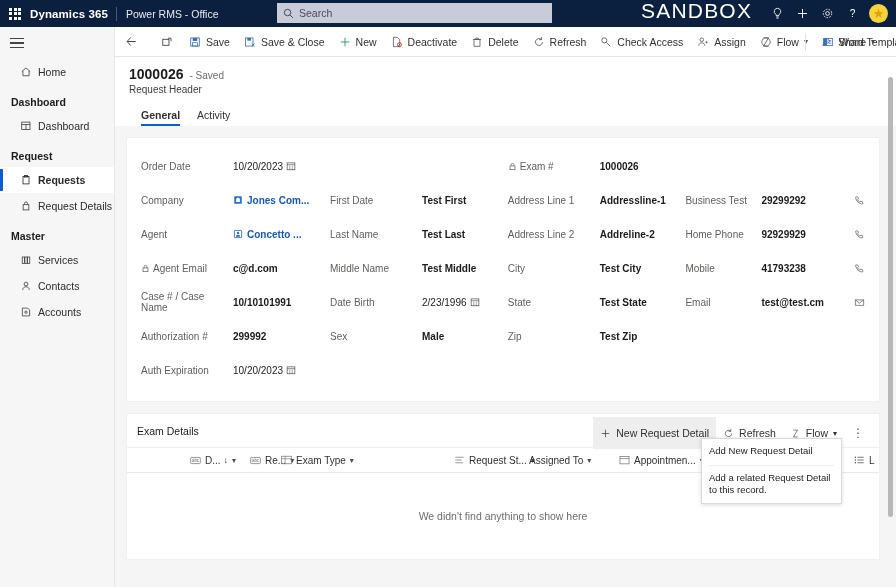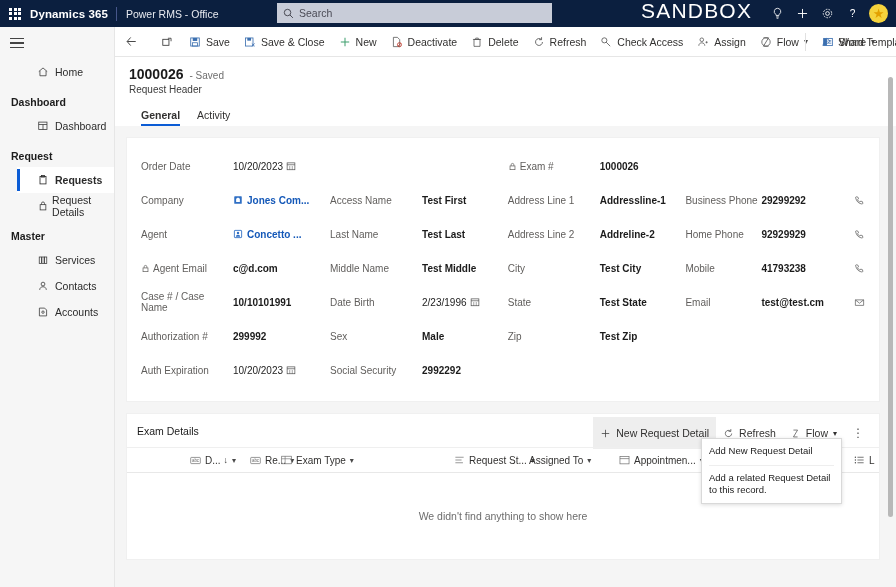--- a/index.html
+++ b/index.html
@@ -69,21 +69,21 @@
   
   .sidebar {
     position: absolute; left: 0; top: 27px; width: 115px; height: 560px;
     background: #f6f6f6; border-right: 1px solid #e6e6e6;
   }
   .hamburger { height: 32px; display: flex; align-items: center; padding-left: 10px; cursor: pointer; }
   .hamburger .bars { width: 14px; }
   .hamburger .bars i { display: block; height: 1.3px; background: #444; margin: 3px 0; }
   .navitem {
     height: 26px; display: flex; align-items: center; padding-left: 20px;
-    font-size: 10.5px; color: #2b2b2b; cursor: pointer; position: relative; margin-left: 17px;
+    font-size: 10.5px; color: #2b2b2b; cursor: pointer; position: relative;
   }
   .navitem .ni { width: 18px; display: flex; align-items: center; color: #3a3a3a; }
   .navitem.selected { background: #ffffff; font-weight: bold; }
   .navitem.selected:before {
     content: ""; position: absolute; left: 0; top: 2px; bottom: 2px; width: 2.5px; background: #0b5cd5;
   }
   .navgroup {
     font-size: 10.5px; font-weight: bold; color: #1c1c1c;
     padding: 11px 0 5px 11px;
   }
@@ -559,21 +559,21 @@
                     <line x1="10" y1="8" x2="10" y2="14" stroke="#4a4a4a" stroke-width=".8"></line>
                   </svg>
               </span>
             </div>
           </div>
         </div>
 
         <div class="fcol c2">
           <div class="frow"></div>
           <div class="frow">
-            <div class="flabel">Access Name</div>
+            <div class="flabel">First Date</div>
             <div class="fval">Test First</div>
           </div>
           <div class="frow">
             <div class="flabel">Last Name</div>
             <div class="fval">Test Last</div>
           </div>
           <div class="frow">
             <div class="flabel">Middle Name</div>
             <div class="fval">Test Middle</div>
           </div>
@@ -588,24 +588,20 @@
                     <line x1="6" y1="8" x2="6" y2="14" stroke="#4a4a4a" stroke-width=".8"></line>
                     <line x1="10" y1="8" x2="10" y2="14" stroke="#4a4a4a" stroke-width=".8"></line>
                   </svg>
               </span>
             </div>
           </div>
           <div class="frow">
             <div class="flabel">Sex</div>
             <div class="fval">Male</div>
           </div>
-          <div class="frow">
-            <div class="flabel">Social Security</div>
-            <div class="fval">2992292</div>
-          </div>
         </div>
 
         <div class="fcol c3">
           <div class="frow">
             <div class="flabel">
               <span class="lock">
                 <svg width="9" height="9" viewBox="0 0 16 16">
                     <rect x="3.6" y="7" width="8.8" height="6.6" fill="none" stroke="#605e5c" stroke-width="1.25"></rect>
                     <path d="M5.6 7V4.9a2.4 2.4 0 0 1 4.8 0V7" fill="none" stroke="#605e5c" stroke-width="1.25"></path>
                   </svg>
@@ -633,21 +629,21 @@
           <div class="frow">
             <div class="flabel">Zip</div>
             <div class="fval">Test Zip</div>
           </div>
           <div class="frow"></div>
         </div>
 
         <div class="fcol c4">
           <div class="frow"></div>
           <div class="frow">
-            <div class="flabel" style="width:76px;">Business Phone</div>
+            <div class="flabel" style="width:76px;">Business Test</div>
             <div class="fval" style="flex:none;">29299292</div>
             <div class="fval-actions">
               <svg width="11" height="11" viewBox="0 0 16 16">
                   <path d="M3.2 2.6l2.4.4 1 2.6-1.6 1.2c.7 1.6 2 2.9 3.6 3.6l1.2-1.6 2.6 1 .4 2.4c-.1.6-.7 1-1.3.9C6.8 12.6 3.4 9.2 2.3 3.9c-.1-.6.3-1.2.9-1.3z" fill="none" stroke="#5a5a5a" stroke-width="1.05"></path>
                 </svg>
             </div>
           </div>
           <div class="frow">
             <div class="flabel" style="width:76px;">Home Phone</div>
             <div class="fval" style="flex:none;">92929929</div>

